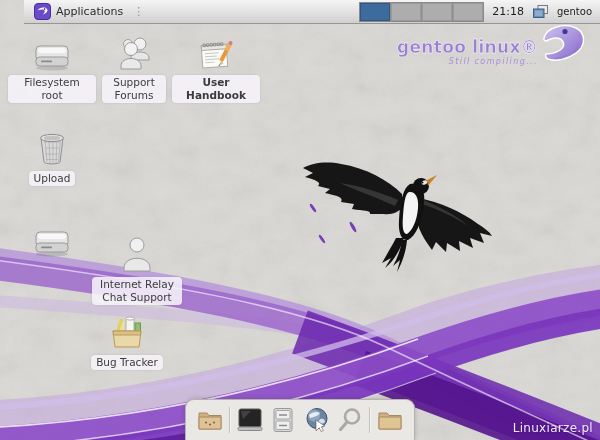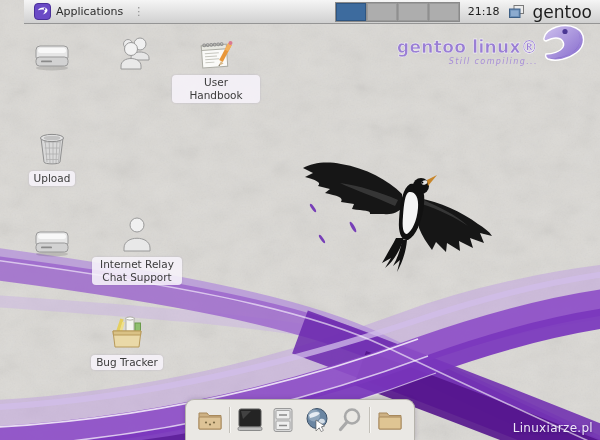--- a/index.html
+++ b/index.html
@@ -16,21 +16,21 @@
     display:flex;align-items:center;padding:0 6px;box-sizing:border-box;margin-left:24px;
   }
   .menu-button{display:flex;align-items:center;gap:5px;padding:1px 4px;border-radius:3px;cursor:default;}
   .menu-button .lbl{font-size:11px;color:#2c2c2c;}
   .panel-handle{color:#8f8f8f;font-size:11px;margin-left:6px;line-height:1;}
   .panel-right{margin-left:auto;display:flex;align-items:center;gap:8px;}
   .pager{display:flex;gap:1px;background:#8f8f8f;border:1px solid #8a8a8a;}
   .ws{width:30px;height:18px;background:#adadad;border:1px solid #9a9a9a;box-sizing:border-box;}
   .ws.active{background:#3d6b9e;border-color:#2f5580;}
   .clock{font-size:11px;color:#1c1c1c;}
-  .username{font-size:17px;color:#1c1c1c;margin-right:2px;}
+  .username{font-size:10px;color:#1c1c1c;margin-right:2px;}
   
   .wallpaper{position:absolute;top:0;left:0;z-index:0;}
   
   .dicon{position:absolute;z-index:3;display:flex;flex-direction:column;align-items:center;gap:3px;text-align:center;cursor:default;}
   .dicon .lbl{
     background:rgba(246,243,249,.88);border-radius:4px;padding:1px 5px;
     font-size:10.5px;color:#3c3c3c;line-height:1.25;max-width:78px;
     box-shadow:0 0 2px rgba(120,90,160,.25);
   }
   .dicon .lbl.narrow{max-width:54px;}
@@ -163,33 +163,35 @@
   </div>
 
   <div class="dicon" style="left:6px;top:40px;width:92px;">
     <svg width="40" height="32" viewBox="0 0 40 32">
       <ellipse cx="20" cy="28" rx="16" ry="2.5" fill="#000" opacity="0.12"></ellipse>
       <rect x="4" y="6" width="32" height="15" rx="4" fill="#e6e6e6" stroke="#999999"></rect>
       <rect x="6" y="8" width="28" height="5" rx="2.5" fill="#f8f8f8"></rect>
       <rect x="4" y="17" width="32" height="9" rx="3.5" fill="#d2d2d2" stroke="#999999"></rect>
       <rect x="9" y="20.5" width="11" height="1.8" rx="0.9" fill="#8a8a8a"></rect>
     </svg>
+    <span class="lbl">Filesystem root</span>
   </div>
 
   <div class="dicon" style="left:95px;top:36px;width:78px;">
     <svg width="38" height="36" viewBox="0 0 38 36">
       <circle cx="13" cy="8" r="4.5" fill="#ececec" stroke="#a0a0a0"></circle>
       <circle cx="25" cy="8" r="6" fill="#f0f0f0" stroke="#9a9a9a"></circle>
       <path d="M16,22 C16,14 34,14 34,22 L34,24 L16,24 Z" fill="#e6e6e6" stroke="#9a9a9a"></path>
       <circle cx="16" cy="13" r="6.5" fill="#f2f2f2" stroke="#9a9a9a"></circle>
       <path d="M6,30 C6,20 26,20 26,30 L26,33 L6,33 Z" fill="#e9e9e9" stroke="#9a9a9a"></path>
     </svg>
-  </div>
-
-  <div class="dicon" style="left:168px;top:38px;width:96px;">
+    <span class="lbl narrow">Support Forums</span>
+  </div>
+
+  <div class="dicon" style="left:168px;top:38px;width:96px;font-weight:bold;">
     <svg width="40" height="34" viewBox="0 0 40 34">
       <g transform="rotate(-4 20 18)">
         <rect x="6" y="7" width="25" height="22" fill="#fafaf8" stroke="#acaca4"></rect>
         <rect x="6" y="7" width="25" height="4.5" fill="#e7e7e0" stroke="#acaca4"></rect>
         <g fill="none" stroke="#8f8f8f" stroke-width="1">
           <circle cx="9" cy="6.5" r="1.4"></circle>
             <circle cx="12.5" cy="6.5" r="1.4"></circle>
             <circle cx="16" cy="6.5" r="1.4"></circle>
           <circle cx="19.5" cy="6.5" r="1.4"></circle>
             <circle cx="23" cy="6.5" r="1.4"></circle>
@@ -228,21 +230,21 @@
   <div class="dicon" style="left:6px;top:226px;width:92px;">
     <svg width="40" height="32" viewBox="0 0 40 32">
       <ellipse cx="20" cy="28" rx="16" ry="2.5" fill="#000" opacity="0.12"></ellipse>
       <rect x="4" y="6" width="32" height="15" rx="4" fill="#e6e6e6" stroke="#999999"></rect>
       <rect x="6" y="8" width="28" height="5" rx="2.5" fill="#f8f8f8"></rect>
       <rect x="4" y="17" width="32" height="9" rx="3.5" fill="#d2d2d2" stroke="#999999"></rect>
       <rect x="9" y="20.5" width="11" height="1.8" rx="0.9" fill="#8a8a8a"></rect>
     </svg>
   </div>
 
-  <div class="dicon" style="left:92px;top:216px;width:90px;">
+  <div class="dicon" style="left:92px;top:236px;width:90px;">
     <svg width="34" height="38" viewBox="0 0 34 38">
       <circle cx="17" cy="9" r="7" fill="#f0f0f0" stroke="#9a9a9a"></circle>
       <path d="M4,32 C4,19 30,19 30,32 L30,35 L4,35 Z" fill="#e8e8e8" stroke="#9a9a9a"></path>
     </svg>
     <span class="lbl wide">Internet Relay Chat Support</span>
   </div>
 
 
   <div class="dicon" style="left:88px;top:314px;width:78px;">
     <svg width="40" height="38" viewBox="0 0 40 38">

